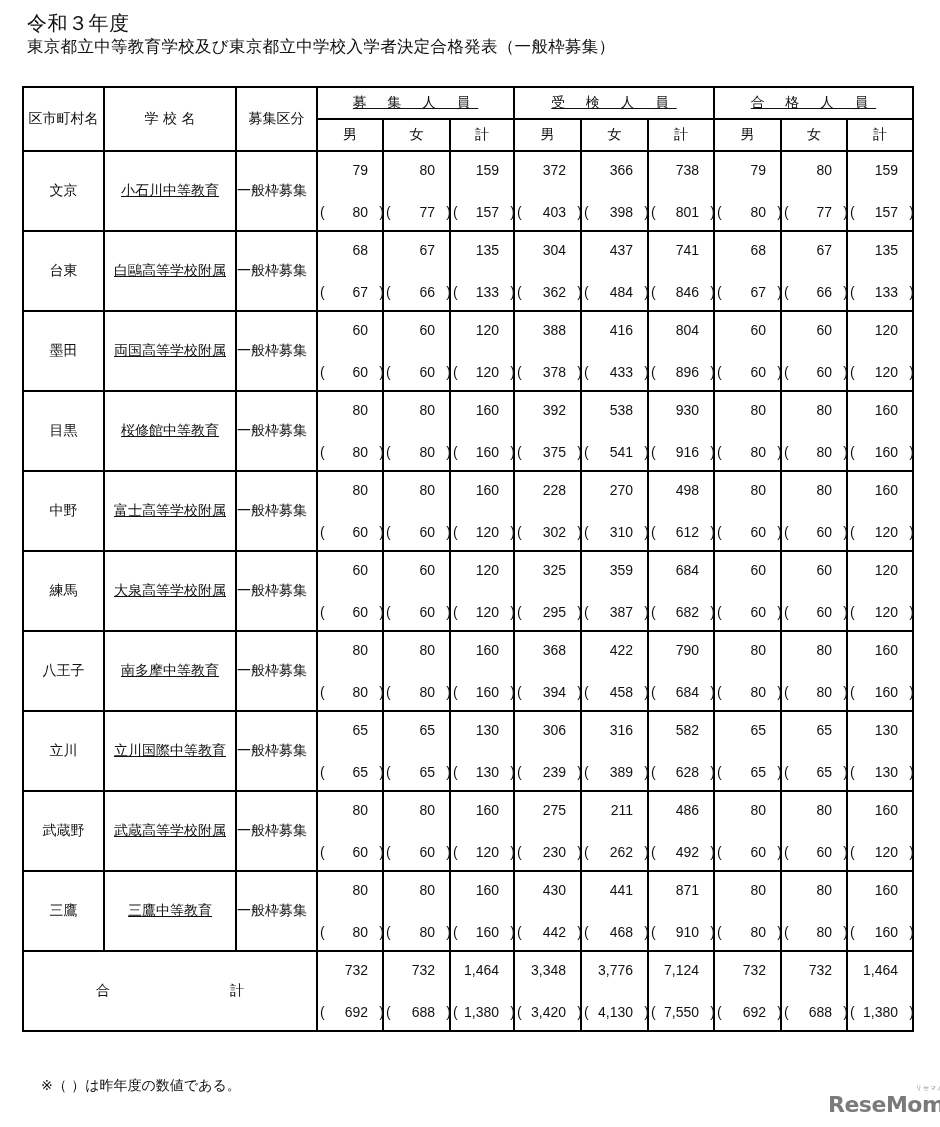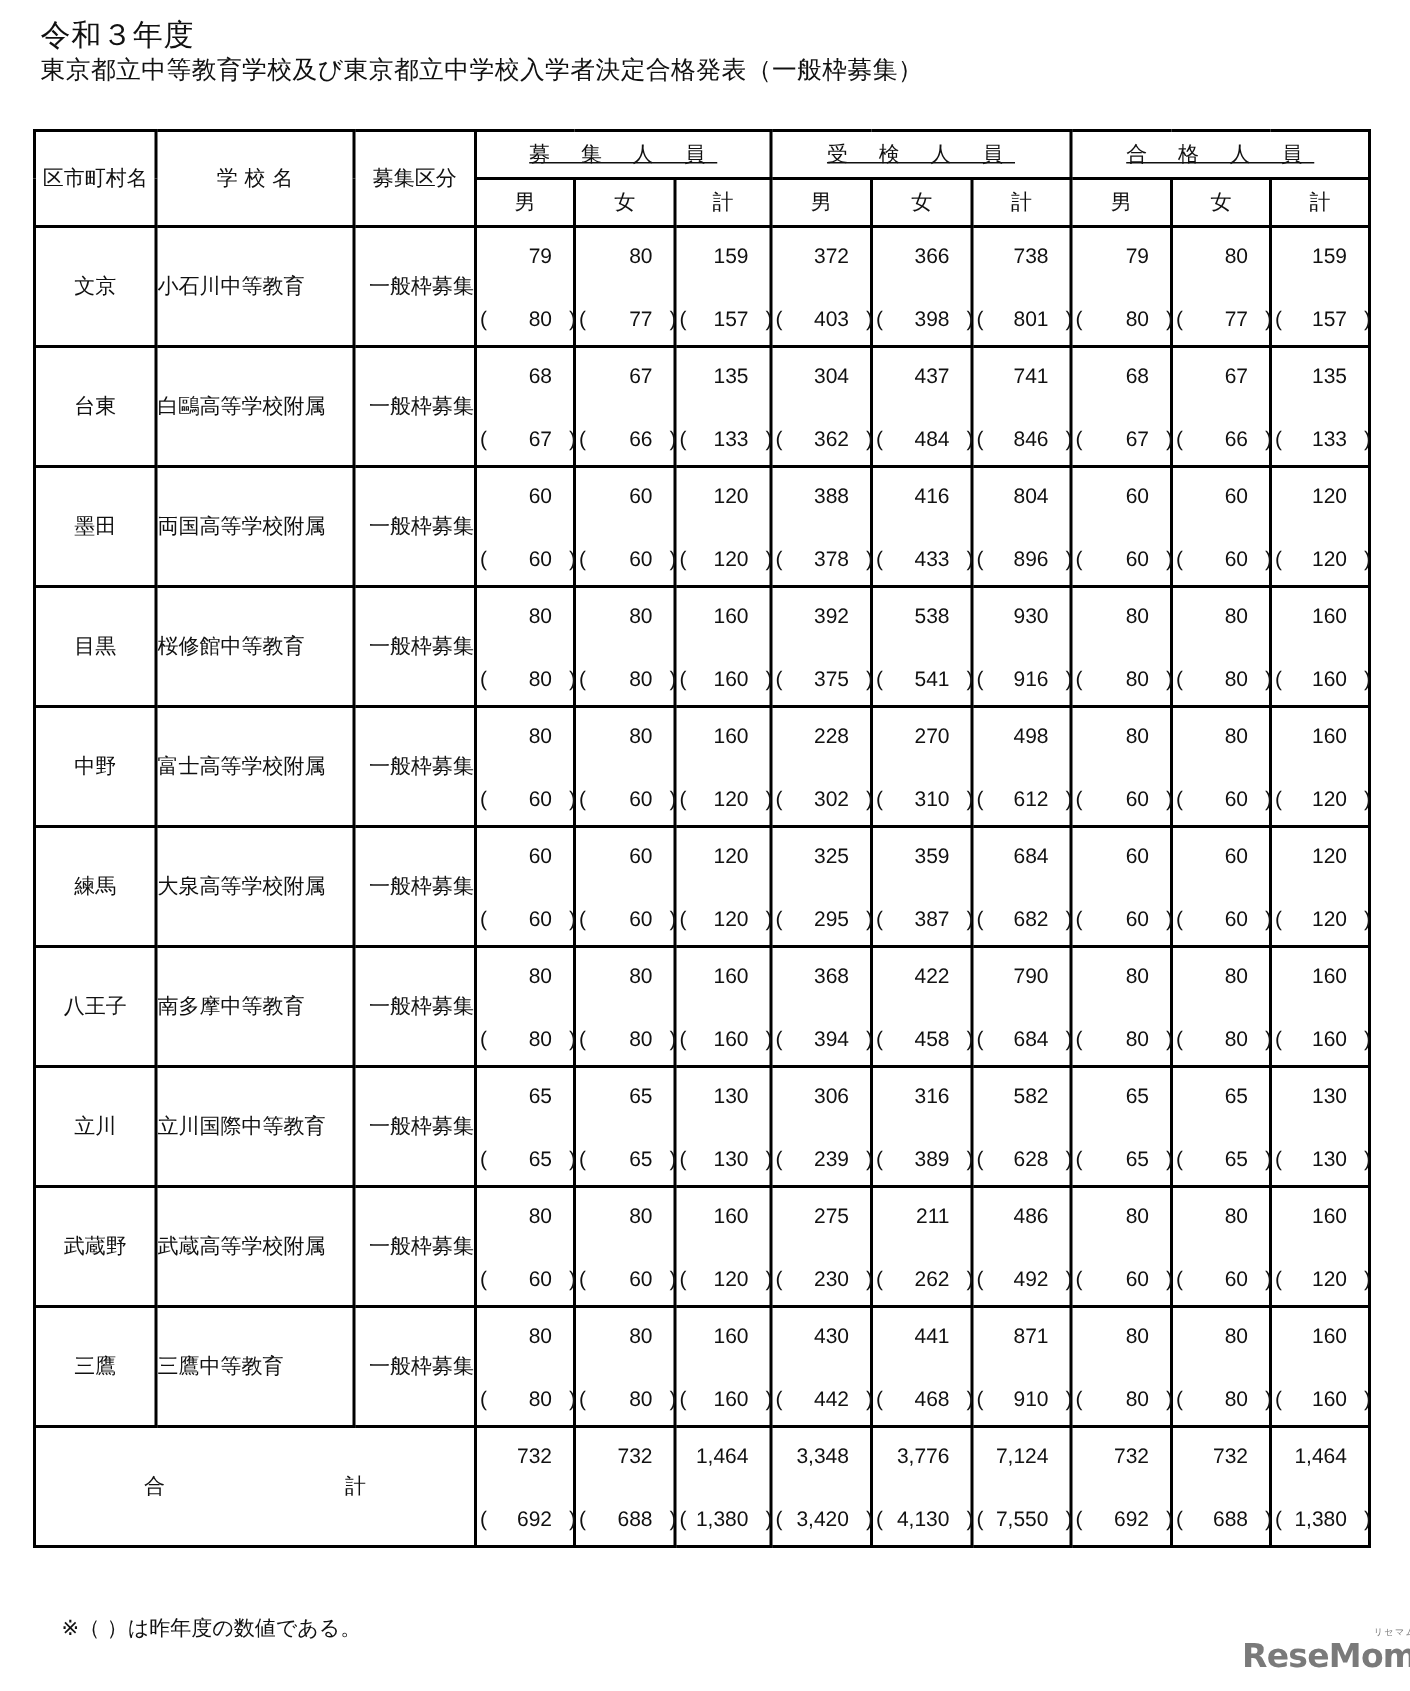--- a/index.html
+++ b/index.html
@@ -7,22 +7,22 @@
            font-family:"DejaVu Sans", "Liberation Sans", sans-serif; color:#111; }
     .title1 { position:absolute; left:27px; top:10px; font-size:20px; letter-spacing:0.5px; }
     .title2 { position:absolute; left:27px; top:36px; font-size:16.5px; letter-spacing:0.3px;text-align:center; }
     table.main { position:absolute; left:22px; top:86px; border-collapse:collapse;
                  table-layout:fixed; width:890px; }
     table.main td, table.main th { border:2.5px solid #000; padding:0; font-weight:normal;
                  font-size:14px; }
     th.hd { height:30px; text-align:center; }
     th.hd-group { letter-spacing:8px;text-decoration:underline; }
     td.name-cell { text-align:center; height:78px; font-size:14px; }
-    td.school-cell { text-align:left; padding-left:3px; font-size:14px; white-space:nowrap; }
-    td.cat-cell { text-align:right; font-size:14px; white-space:nowrap; }
+    td.school-cell { text-align:center; padding-left:3px; font-size:14px; white-space:nowrap;text-decoration:underline; }
+    td.cat-cell { text-align:left; font-size:14px; white-space:nowrap; }
     td.num { position:relative; height:78px; font-family:"Liberation Sans", "DejaVu Sans", sans-serif; font-size:14px; }
     .cur { position:absolute; right:14px; top:10px; }
     .prev { position:absolute; left:0; right:0; bottom:8px; height:18px; }
     .prev .lp { position:absolute; left:2px; top:0; }
     .prev .pv { position:absolute; right:14px; top:0; }
     .prev .rp { position:absolute; right:-2px; top:0; }
     td.total-label { text-align:center; height:78px; font-size:14px;margin-left:33px; }
     .total-label span { display:inline-block; margin:0 60px; }
     .note { position:absolute; left:41px; top:1077px; font-size:14px; }
     .logo { position:absolute; left:828px; top:1092px; font-family:"DejaVu Sans", sans-serif;

